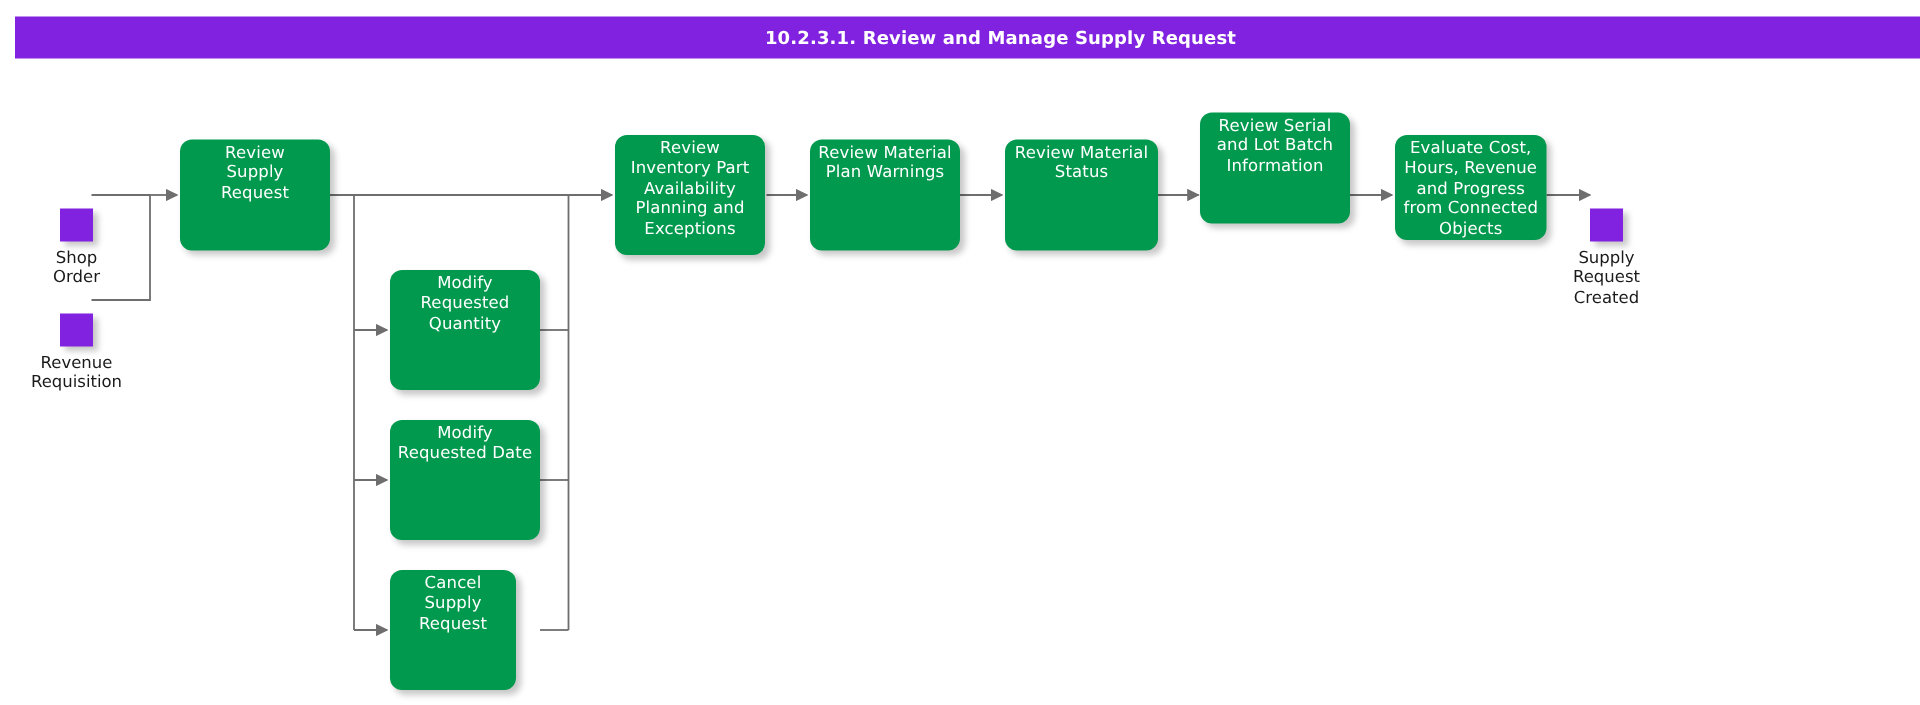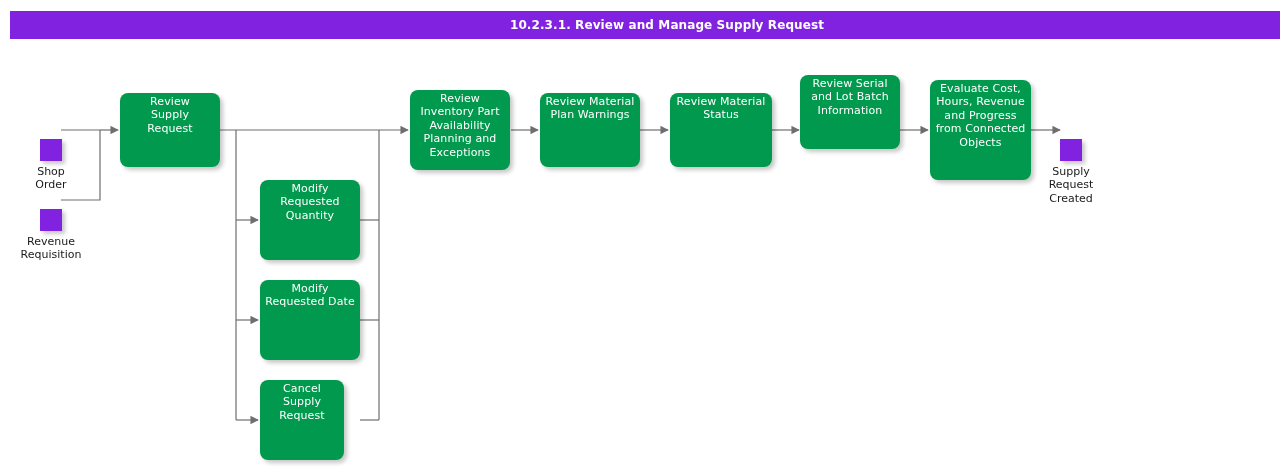--- a/index.html
+++ b/index.html
@@ -182,21 +182,21 @@
     <span class="node-label">Review Material
 Status</span>
   </div>
 
   <div class="node" style="left:800px; top:75px; width:100px; height:74px;">
     <span class="node-label">Review Serial
 and Lot Batch
 Information</span>
   </div>
 
-  <div class="node" style="left:930px; top:80px; width:101px; height:100px;">
+  <div class="node" style="left:930px; top:90px; width:101px; height:70px;">
     <span class="node-label">Evaluate Cost,
 Hours, Revenue
 and Progress
 from Connected
 Objects</span>
   </div>
 
   <div class="node" style="left:260px; top:180px; width:100px; height:80px;">
     <span class="node-label">Modify
 Requested

